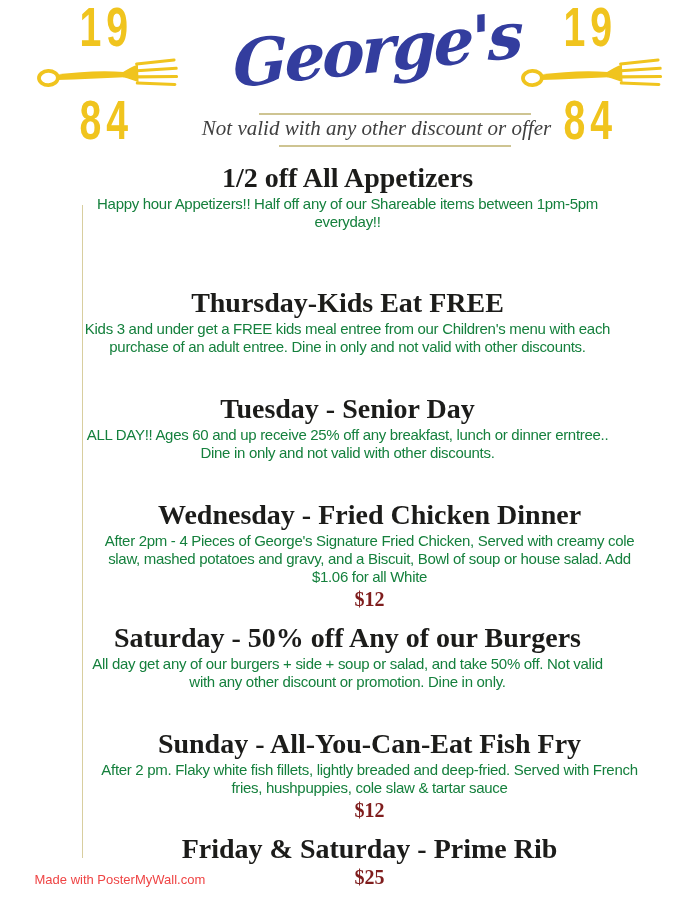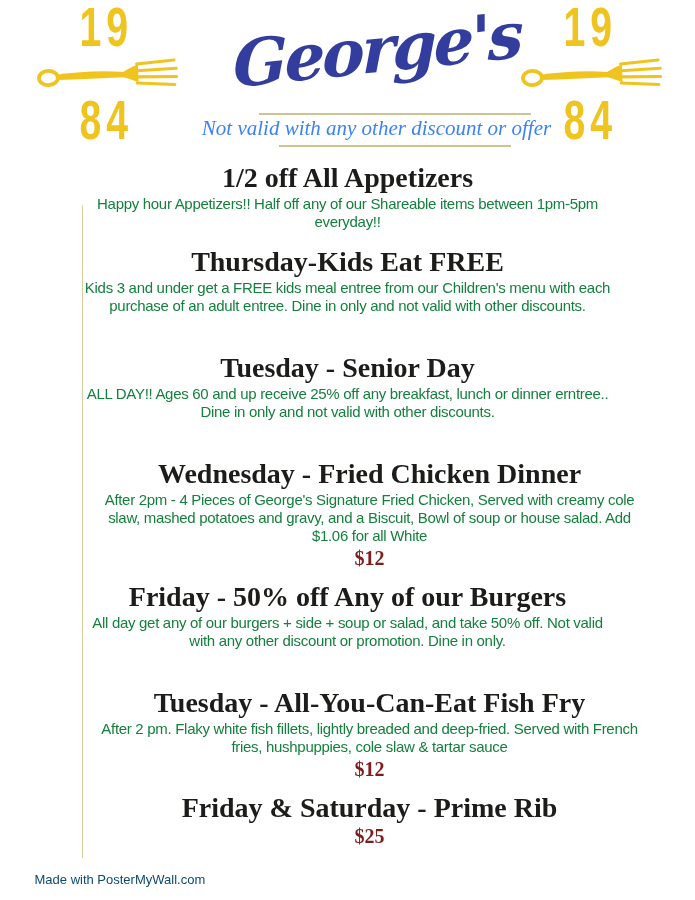--- a/index.html
+++ b/index.html
@@ -60,27 +60,27 @@
   .rule-bottom { top: 145px; left: 252px; width: 232px; }
   .disclaimer {
     position: absolute;
     top: 116px;
     left: 120px;
     width: 460px;
     text-align: center;
     font-family: "Liberation Serif", serif;
     font-style: italic;
     font-size: 21px;
-    color: #3b82f6;
+    color: #404040;
   }
 
   
   .sections { position: relative; }
   .menu-section { text-align: center; margin-bottom: 38px; }
-  .menu-section:first-child { margin-bottom: 16px; }
+  .menu-section:first-child { margin-bottom: 57px; }
   .menu-section.has-price { margin-bottom: 13px; padding-left: 44px; }
   .section-title {
     margin: 0;
     font-family: "Liberation Serif", serif;
     font-weight: 700;
     font-size: 28px;
     line-height: 30px;
     color: #1c1c1a;
     letter-spacing: 0px;
   }
@@ -114,21 +114,21 @@
   .side-rule.left  { left: 55px; }
   .side-rule.right { left: 652px; background: #CDD19B; }
 
   
   .watermark {
     position: absolute;
     left: 8px;
     top: 872px;
     font-family: "Liberation Sans", sans-serif;
     font-size: 13px;
-    color: #0c4a6e;
+    color: #ef4444;
   }
 </style>
 </head>
 <body>
 
 <div class="page">
 
   <div class="header">
 
     <div class="badge badge-left">
@@ -190,28 +190,28 @@
 
   <section class="menu-section has-price">
     <h2 class="section-title">Wednesday - Fried Chicken Dinner</h2>
     <p class="section-body">After 2pm - 4 Pieces of George's Signature Fried Chicken, Served with creamy cole
 slaw, mashed potatoes and gravy, and a Biscuit,  Bowl of soup or house salad.  Add
 $1.06 for all White</p>
     <div class="section-price">$12</div>
   </section>
 
   <section class="menu-section">
-    <h2 class="section-title">Friday - 50% off Any of our Burgers</h2>
+    <h2 class="section-title">Saturday - 50% off Any of our Burgers</h2>
     <p class="section-body">All day get any of our burgers + side + soup or salad, and take 50% off.  Not valid
 with any other discount or promotion.  Dine in only.</p>
 
   </section>
 
   <section class="menu-section has-price">
-    <h2 class="section-title">Tuesday - All-You-Can-Eat Fish Fry</h2>
+    <h2 class="section-title">Sunday - All-You-Can-Eat Fish Fry</h2>
     <p class="section-body">After 2 pm. Flaky white fish fillets, lightly breaded and deep-fried. Served with French
 fries, hushpuppies, cole slaw &amp; tartar sauce</p>
     <div class="section-price">$12</div>
   </section>
 
   <section class="menu-section has-price">
     <h2 class="section-title">Friday &amp; Saturday - Prime Rib</h2>
     <div class="section-price">$25</div>
   </section>
 </div>

